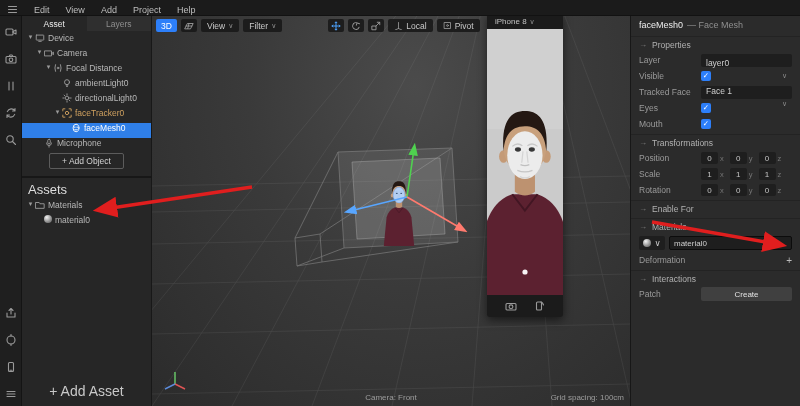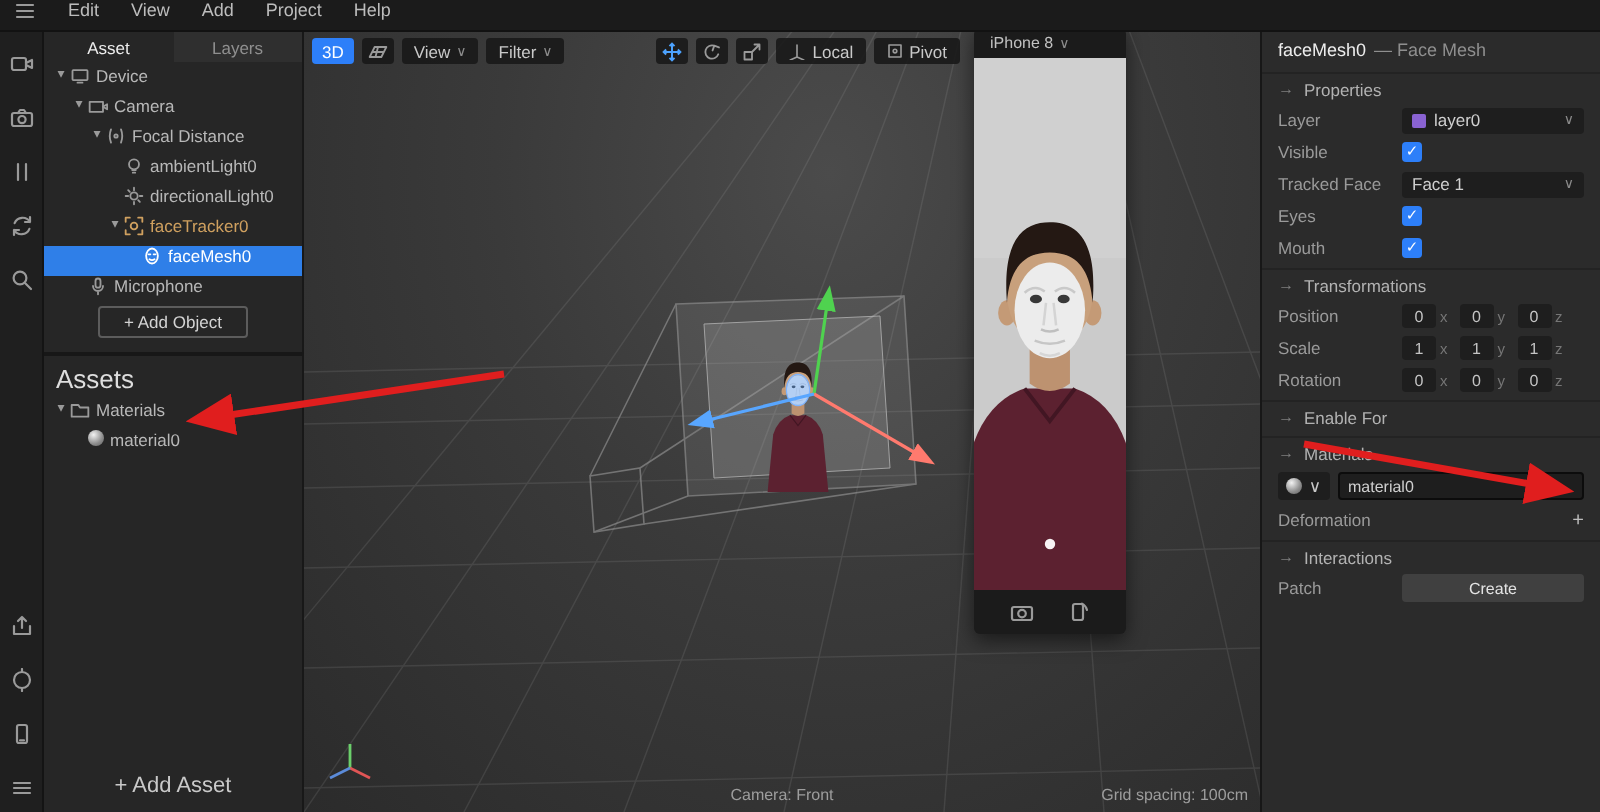--- a/index.html
+++ b/index.html
@@ -6,21 +6,21 @@
   html,body { background:#101010; }
   .app {
     position:relative; width:800px; height:406px; overflow:hidden;
     background:#2a2a2a; font-family:"Liberation Sans",sans-serif; color:#c8c8c8;
     font-size:9px; user-select:none;
   }
   svg.ic { stroke:#9a9a9a; fill:none; stroke-width:1.1; stroke-linecap:round; stroke-linejoin:round; }
 
   
   .menubar { position:absolute; left:0; top:0; right:0; height:16px; background:#1b1b1b;
-             border-bottom:1px solid #121212; display:flex; align-items:flex-start; gap:16px;
+             border-bottom:1px solid #121212; display:flex; align-items:flex-end; gap:16px;
              padding-left:7px; color:#bdbdbd; z-index:20; }
   .menubar .mitem { cursor:default; }
 
   
   .iconstrip { position:absolute; left:0; top:16px; bottom:0; width:22px; background:#1f1f1f;
                border-right:1px solid #141414; display:flex; flex-direction:column; align-items:center;
                padding:10px 0 6px 0; gap:15px; z-index:15; }
   .iconstrip .spacer { flex:1; }
 
   
@@ -41,21 +41,21 @@
   .trow.tracker svg.ic { stroke:#cfa05f; }
   .addbtn { align-self:center; margin:5px 0 7px 0; border:1px solid #5c5c5c; border-radius:2px;
             padding:2px 12px; font-size:8.5px; color:#d4d4d4; background:transparent; cursor:pointer;
             font-family:inherit; }
 
   
   .assets-panel { position:absolute; left:22px; top:176px; width:130px; bottom:0;
                   background:#262626; border-right:1px solid #181818; border-top:2px solid #171717;
                   display:flex; flex-direction:column; z-index:10; }
   .assets-title { padding:4px 6px 3px 6px; font-size:13px; color:#dedede; }
-  .add-asset { margin-top:auto; align-self:center; padding-bottom:7px; font-size:11px; color:#c9c9c9; cursor:pointer; }
+  .add-asset { margin-top:auto; align-self:center; padding-bottom:7px; font-size:14px; color:#c9c9c9; cursor:pointer; }
 
   
   .viewport { position:absolute; left:152px; top:16px; right:170px; bottom:0;
               background:radial-gradient(ellipse at 55% 18%, #4b4b4b 0%, #3a3a3a 45%, #2b2b2b 100%); z-index:1; }
   .scene3d { position:absolute; inset:0; width:100%; height:100%; }
   .vp-toolbar { position:absolute; top:3px; left:4px; right:4px; display:flex; align-items:center;
                 gap:4px; z-index:5; }
   .chip { display:flex; align-items:center; gap:3px; height:13px; padding:0 6px;
           background:rgba(24,24,24,.88); border-radius:2px; color:#c9c9c9; font-size:8.5px; cursor:pointer; }
   .chip .cv { font-size:7px; color:#8d8d8d; }
@@ -80,22 +80,22 @@
   
   .inspector { position:absolute; right:0; top:16px; width:170px; bottom:0; background:#2b2b2b;
                border-left:1px solid #171717; z-index:10; font-size:8.5px; }
   .insp-header { height:18px; display:flex; align-items:center; gap:4px; padding:0 8px; color:#ededed; font-size:9px; }
   .insp-header .sub { color:#8f8f8f; }
   .sec { display:flex; align-items:center; gap:5px; height:16px; padding:0 8px; color:#b2b2b2;
          border-top:1px solid #232323; margin-top:2px; }
   .sec .sarr { color:#7f7f7f; font-size:8px; }
   .prow { display:flex; align-items:center; height:16px; padding:0 8px; }
   .plbl { width:62px; flex:0 0 62px; color:#9a9a9a; }
-  .chip-sel { display:flex; align-items:center; gap:4px; width:96px; height:13px; padding:0 5px;
-              background:#1e1e1e; border-radius:2px; color:#cfcfcf; cursor:pointer; }
+  .chip-sel { display:flex; align-items:flex-start; gap:4px; width:96px; height:13px; padding:0 5px;
+              background:#1e1e1e; border-radius:2px; color:#cfcfcf; cursor:pointer;flex-direction:column; }
   .chip-sel .cv { margin-left:auto; font-size:7px; color:#8a8a8a; }
   .swatch { width:7px; height:7px; border-radius:1px; background:#8a63d2; }
   .checkbox { width:10px; height:10px; background:#2d7ff9; border-radius:2px; display:flex;
               align-items:center; justify-content:center; cursor:pointer; }
   .checkbox span { color:#fff; font-size:7.5px; line-height:1; }
   .numbox { width:17px; height:12px; background:#1e1e1e; border-radius:2px; color:#c4c4c4;
             font-size:8px; display:flex; align-items:center; justify-content:center; margin-right:2px; cursor:text; }
   .axis { color:#767676; font-size:7.5px; margin-right:6px; }
   .mat-row { display:flex; align-items:center; gap:4px; height:18px; padding:0 8px; }
   .sphere-chip { flex:0 0 26px; width:26px; height:14px; background:#1e1e1e; border-radius:2px;

